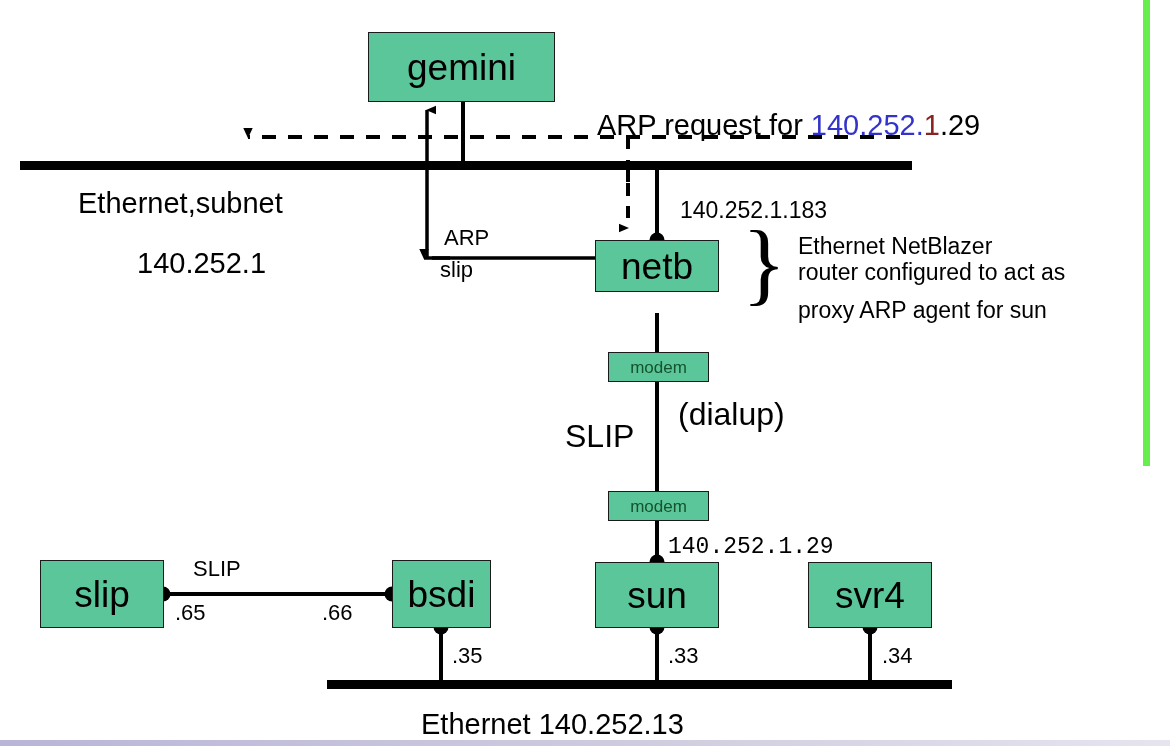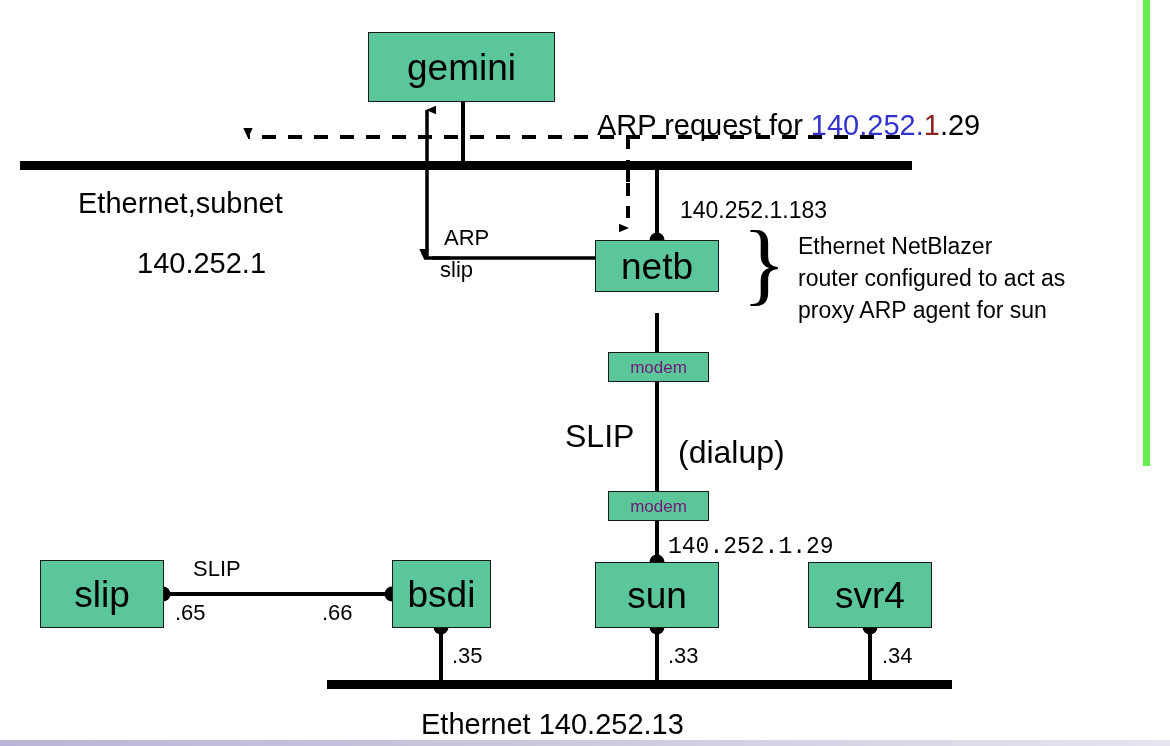--- a/index.html
+++ b/index.html
@@ -43,21 +43,21 @@
     background: #5cc69b;
     border: 1.5px solid #1a1a1a;
     box-sizing: border-box;
     display: flex;
     align-items: center;
     justify-content: center;
   }
   .modem-label {
     font-size: 17px;
     line-height: 1;
-    color: #701a75;
+    color: #14532d;
   }
   .txt {
     position: absolute;
     white-space: nowrap;
     color: #000;
     line-height: 1.05;
   }
   .t-big   { font-size: 29px; }
   .t-mid   { font-size: 22px; }
   .t-ann   { font-size: 23px; }
@@ -177,25 +177,25 @@
   <div class="txt t-big" style="left:78px; top:188px;">Ethernet,subnet</div>
   <div class="txt t-big" style="left:137px; top:240px;margin-top:8px;">140.252.1</div>
 
   <div class="txt t-mid" style="left:444px; top:226px;">ARP</div>
   <div class="txt t-mid" style="left:440px; top:258px;">slip</div>
 
   <div class="txt t-ann" style="left:680px; top:198px;">140.252.1.183</div>
 
   <div class="brace" style="left:742px; top:217px;">}</div>
   <div class="txt t-ann" style="left:798px; top:234px;">Ethernet NetBlazer</div>
-  <div class="txt t-ann" style="left:798px; top:266px;">router configured to act as</div>
+  <div class="txt t-ann" style="left:798px; top:260px;">router configured to act as</div>
   <div class="txt t-ann" style="left:798px; top:298px;">proxy ARP agent for sun</div>
 
   <div class="txt t-big" style="left:565px; top:420px; font-size:32px;">SLIP</div>
-  <div class="txt t-big" style="left:678px; top:436px; font-size:32px;">(dialup)</div>
+  <div class="txt t-big" style="left:678px; top:398px; font-size:32px;">(dialup)</div>
 
   <div class="txt t-ann" style="left:668px; top:535px;font-family:Liberation Mono, monospace;">140.252.1.29</div>
 
   <div class="txt t-mid" style="left:193px; top:557px;">SLIP</div>
   <div class="txt t-mid" style="left:175px; top:601px;">.65</div>
   <div class="txt t-mid" style="left:322px; top:601px;">.66</div>
 
   <div class="txt t-mid" style="left:452px; top:644px;">.35</div>
   <div class="txt t-mid" style="left:668px; top:644px;">.33</div>
   <div class="txt t-mid" style="left:882px; top:644px;">.34</div>

